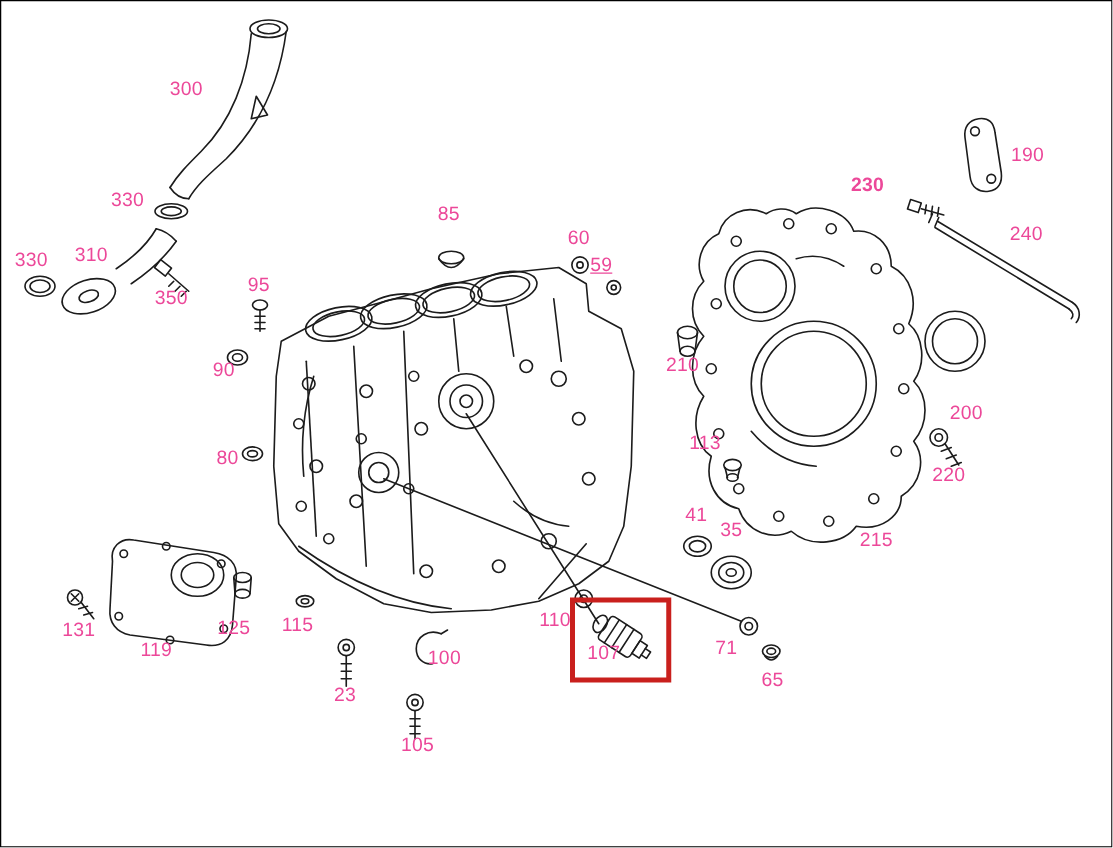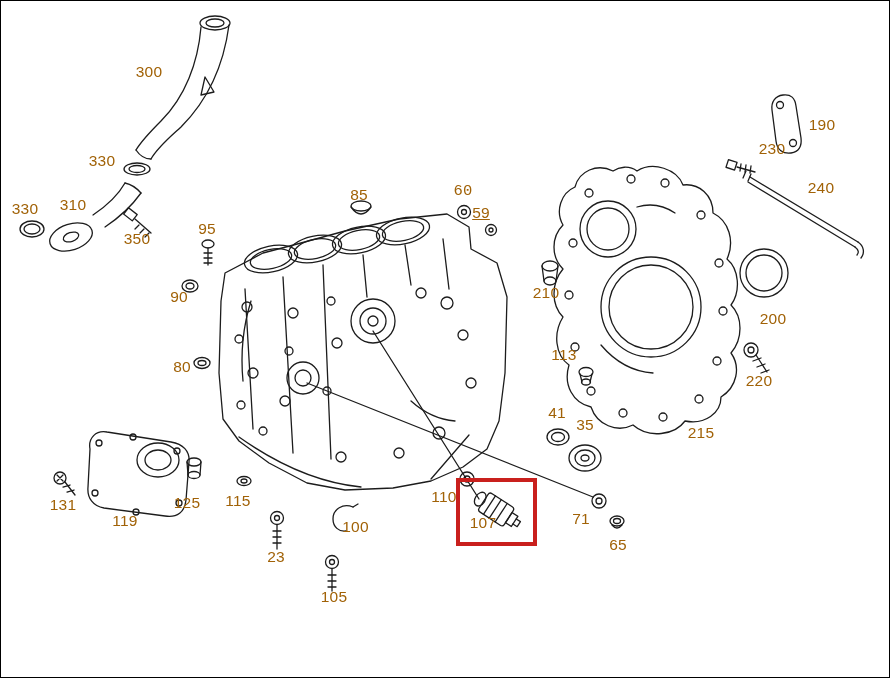--- a/index.html
+++ b/index.html
@@ -5,21 +5,21 @@
   html,body { margin:0; padding:0; background:#f3f3f3; }
   .stage {
     position:relative; width:890px; height:678px; background:#ffffff;
     border:1px solid #000; box-sizing:border-box; overflow:hidden;
     font-family:"Liberation Sans", sans-serif;
   }
   .artwork { position:absolute; left:0; top:0; }
   .labels-layer { position:absolute; left:0; top:0; width:100%; height:100%; }
   .part-label {
     position:absolute; transform:translate(-50%,-50%);
-    font-size:15.5px; color:#a16207; letter-spacing:.2px;
+    font-size:15.5px; color:#ec4899; letter-spacing:.2px;
     cursor:pointer; user-select:none; white-space:nowrap;
   }
   .highlight-box {
     position:absolute; border:4px solid #c9201d; box-sizing:border-box;
     background:transparent;
   }
 </style>
 </head>
 <body>
 
@@ -302,29 +302,29 @@
 
   <div class="labels-layer">
       <span class="part-label" style="left: 148px; top: 71px;">300</span>
       <span class="part-label" style="left: 101px; top: 160px;">330</span>
       <span class="part-label" style="left: 24px; top: 208px;">330</span>
       <span class="part-label" style="left: 72px; top: 204px;">310</span>
       <span class="part-label" style="left: 136px; top: 238px;">350</span>
       <span class="part-label" style="left: 206px; top: 228px; text-align: center;">95</span>
       <span class="part-label" style="left: 178px; top: 296px; text-align: right;">90</span>
       <span class="part-label" style="left: 181px; top: 366px;">80</span>
-      <span class="part-label" style="left: 358px; top: 194px;">85</span>
-      <span class="part-label" style="left: 462px; top: 190px; font-family: Liberation Mono, monospace;">60</span>
+      <span class="part-label" style="left: 358px; top: 171px;">85</span>
+      <span class="part-label" style="left: 462px; top: 190px;">60</span>
       <span class="part-label" style="left: 480px; top: 212px; text-decoration: underline;">59</span>
       <span class="part-label" style="left: 545px; top: 292px;">210</span>
       <span class="part-label" style="left: 563px; top: 354px;">113</span>
       <span class="part-label" style="left: 821px; top: 124px;">190</span>
-      <span class="part-label" style="left: 771px; top: 148px;">230</span>
+      <span class="part-label" style="left: 693px; top: 148px; font-weight: bold;">230</span>
       <span class="part-label" style="left: 820px; top: 187px;">240</span>
-      <span class="part-label" style="left: 772px; top: 318px;">200</span>
+      <span class="part-label" style="left: 772px; top: 330px;">200</span>
       <span class="part-label" style="left: 758px; top: 380px;">220</span>
       <span class="part-label" style="left: 700px; top: 432px;">215</span>
       <span class="part-label" style="left: 556px; top: 412px;">41</span>
       <span class="part-label" style="left: 584px; top: 424px;">35</span>
       <span class="part-label" style="left: 443px; top: 496px;">110</span>
       <span class="part-label" style="left: 482px; top: 522px;">107</span>
       <span class="part-label" style="left: 580px; top: 518px;">71</span>
       <span class="part-label" style="left: 617px; top: 544px;">65</span>
       <span class="part-label" style="left: 62px; top: 504px;">131</span>
       <span class="part-label" style="left: 124px; top: 520px;">119</span>

